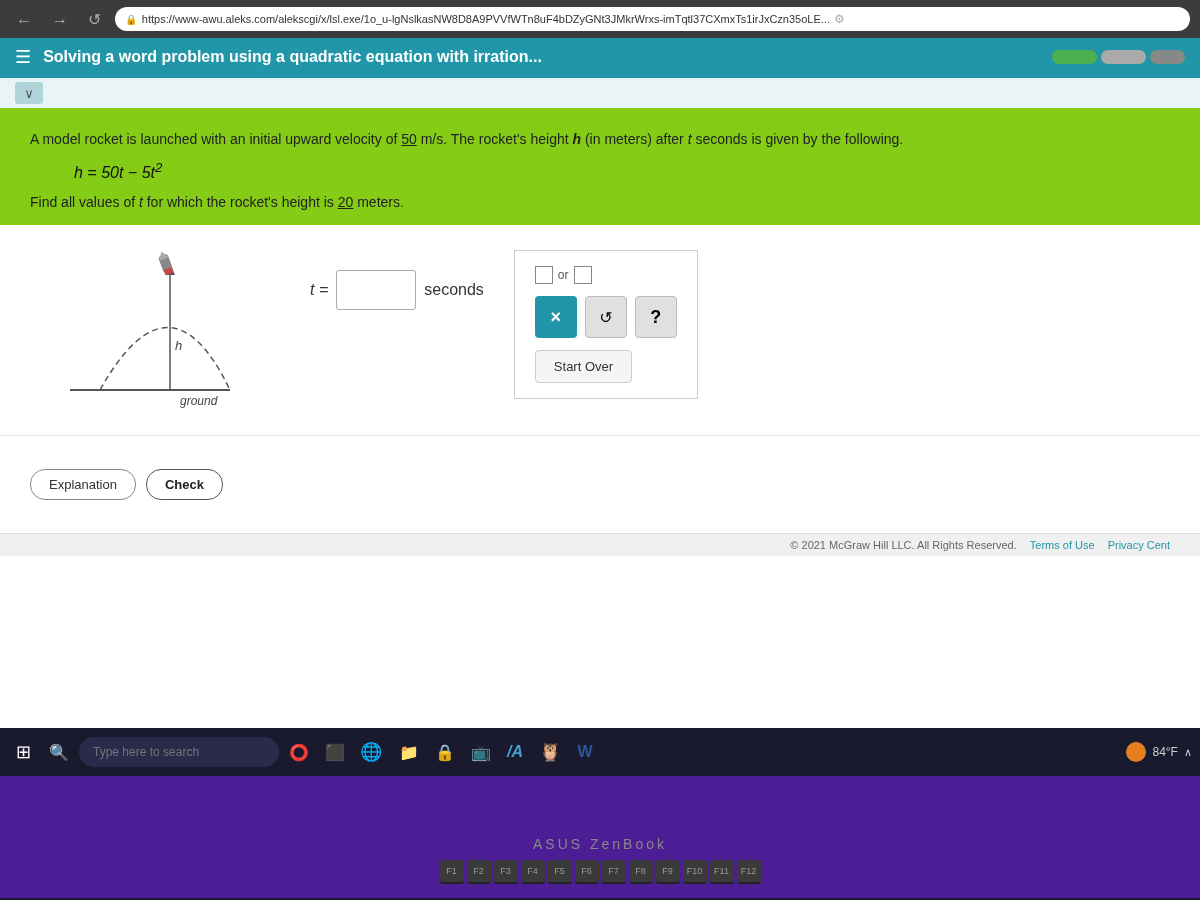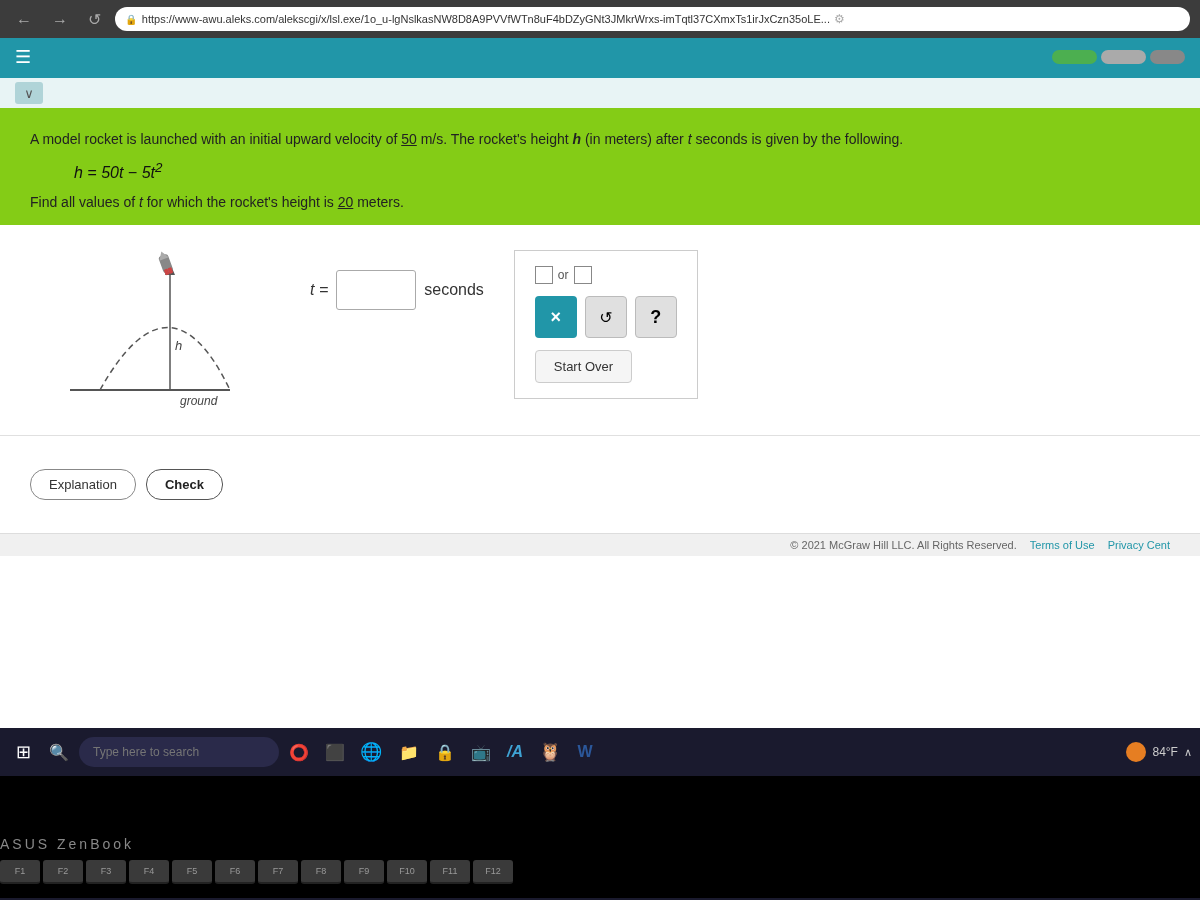--- a/index.html
+++ b/index.html
@@ -280,25 +280,25 @@
     }
     .taskbar-circle {
       width: 20px; height: 20px;
       background: #e67e22;
       border-radius: 50%;
     }
     .taskbar-temp { color: #ccc; font-size: 12px; }
 
     
     .laptop-bottom {
-      background: #000000;
+      background: #4c1d95;
       height: 122px;
       display: flex;
       flex-direction: column;
-      align-items: flex-start;
+      align-items: center;
       justify-content: flex-end;
       padding-bottom: 10px;
     }
     .laptop-brand {
       color: #888;
       font-size: 14px;
       letter-spacing: 3px;
       margin-bottom: 8px;
     }
     .keyboard-row {
@@ -311,21 +311,21 @@
       color: #999;
       font-size: 9px;
       border-radius: 3px;
       width: 38px;
       height: 24px;
       display: flex;
       align-items: center;
       justify-content: center;
       border-bottom: 2px solid #222;
     }
-    .key-narrow { width: 40px; }
+    .key-narrow { width: 24px; }
     .italic { font-style: italic; }
     .bold { font-weight: bold; }
   </style>
 </head>
 <body>
 
 <div class="browser-chrome">
   <span class="browser-nav-btn">←</span>
   <span class="browser-nav-btn">→</span>
   <span class="browser-nav-btn">↺</span>
@@ -335,20 +335,21 @@
     <span class="ext-icon">⚙</span>
   </div>
 </div>
 
 <div class="main-content">
 
   <div class="header-bar">
     <div class="header-left">
       <span class="hamburger">☰</span>
       <div class="header-text">
+        <div class="header-title">Solving a word problem using a quadratic equation with irration...</div>
       </div>
     </div>
     <div class="header-right">
       <div class="progress-pill"></div>
       <div class="progress-pill-gray"></div>
       <div class="progress-pill-gray2"></div>
     </div>
   </div>
 
   <div class="collapse-row">

